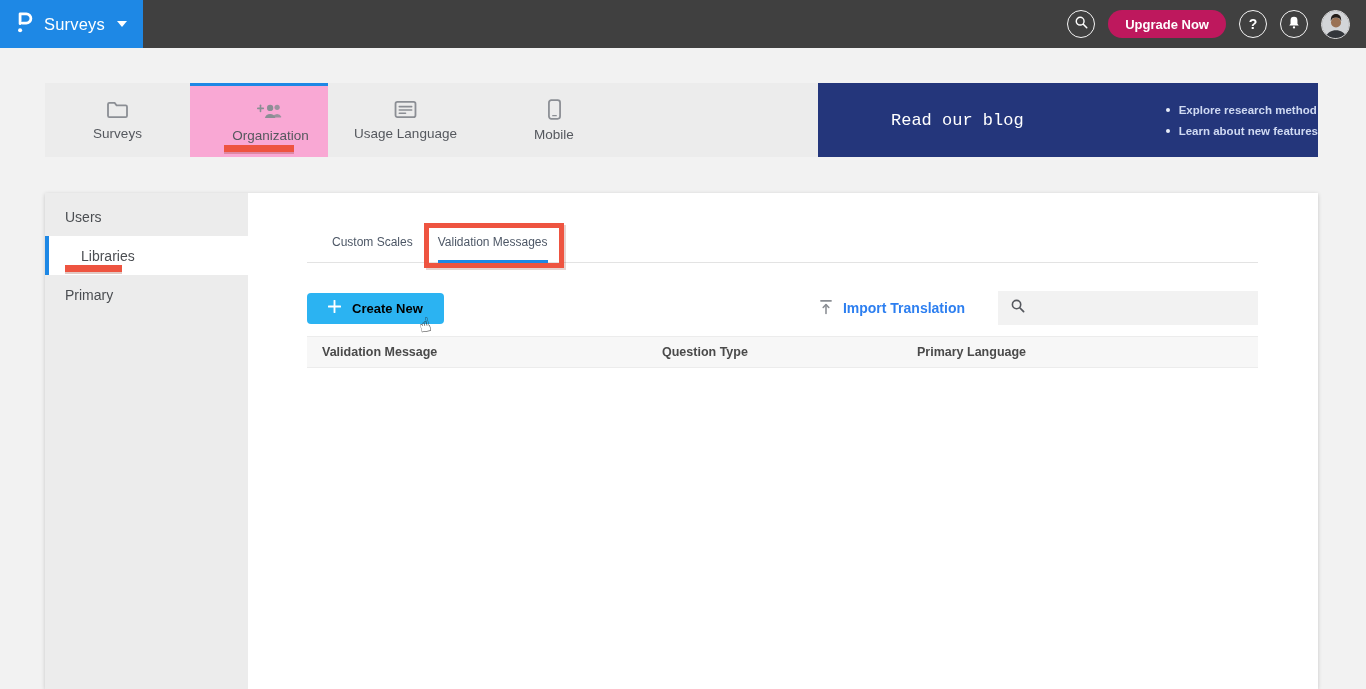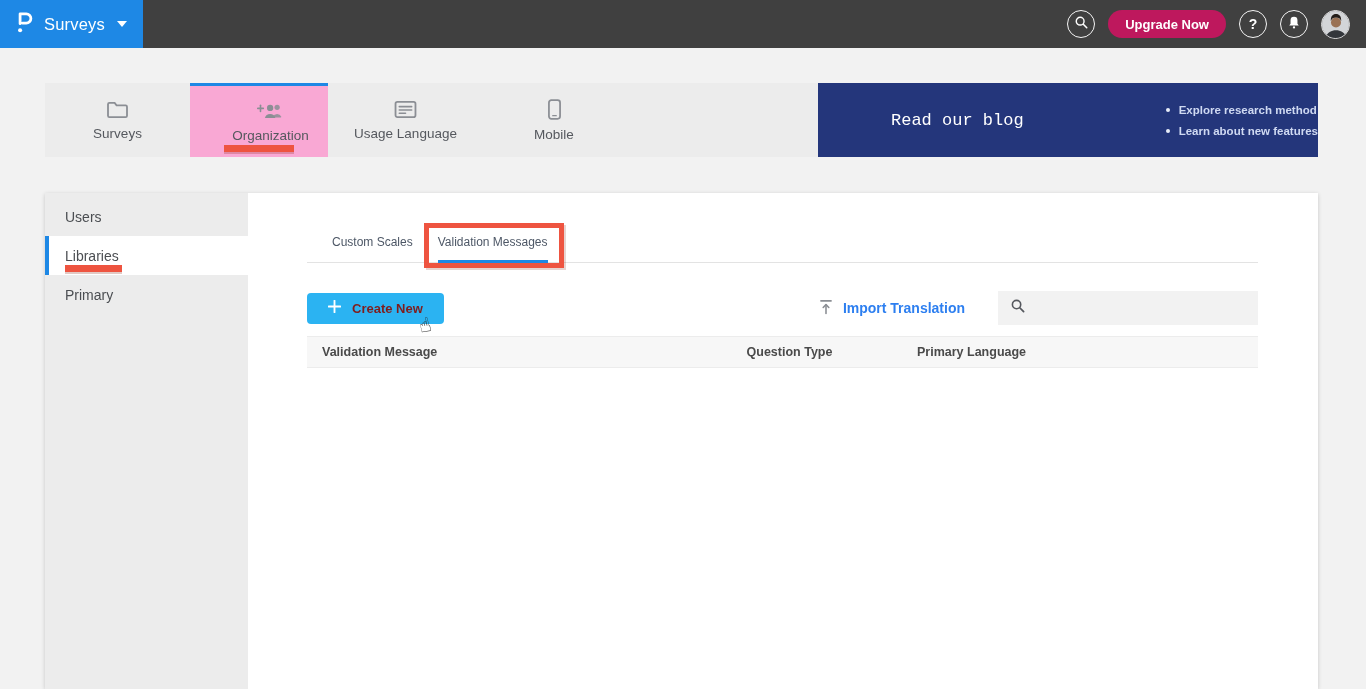--- a/index.html
+++ b/index.html
@@ -30,39 +30,39 @@
   .nav-tab .red-bar { position:absolute; bottom:5px; left:50%; transform:translateX(-50%); width:70px; height:7px; }
   .banner { width:500px; background:#24367b; display:flex; align-items:center; cursor:pointer; }
   .banner-title { color:#fff; font-size:17px; margin-left:73px; white-space:nowrap;font-family:Liberation Mono, monospace; }
   .banner-bullets { margin-left:auto; display:flex; flex-direction:column; gap:9px; }
   .banner-bullet { color:#cfd9f2; font-size:11.5px; font-weight:bold; display:flex; align-items:center; gap:9px; white-space:nowrap; }
   .banner-bullet::before { content:''; width:4px; height:4px; border-radius:50%; background:#e8edf8; flex:none; }
   
   .panel { display:flex; margin:36px 48px 0 45px; height:496px; background:#fff; box-shadow:0 1px 4px rgba(0,0,0,.18); }
   .sidebar { width:203px; background:#ececec; padding-top:4px; flex:none; }
   .side-item { height:39px; display:flex; align-items:center; padding-left:20px; font-size:14px; color:#4b4e52; cursor:pointer; position:relative; }
-  .side-item.active { background:#fff; border-left:4px solid #1e88e5; padding-left:16px; }
+  .side-item.active { background:#fff; border-left:4px solid #1e88e5; padding-left:32px; }
   .side-item .red-bar { position:absolute; left:16px; top:29px; width:57px; height:7px; }
   .main { flex:1; padding:32px 60px 0 59px; position:relative; }
   
   .content-tabs { display:flex; border-bottom:1px solid #e3e3e3; }
   .ctab { font-size:12px; color:#4d5766; padding:10px 0 13px; margin-left:25px; cursor:pointer; position:relative; white-space:nowrap; }
   .ctab.active::after { content:''; position:absolute; left:0; right:0; bottom:-1px; height:3px; background:#1e88e5; }
   .annotation-frame { position:absolute; top:-2px; bottom:-6px; left:-14px; right:-16px; border:5px solid #ee5440; box-shadow:2px 2px 0 rgba(140,40,20,.2); pointer-events:none; z-index:3; }
   
   .toolbar { margin-top:28px; display:flex; align-items:center; position:relative; }
-  .create-btn { height:31px; background:#2bb3f2; border:none; border-radius:4px; color:#7f1d1d; font-family:inherit; font-size:13px; font-weight:bold; display:flex; align-items:center; gap:11px; padding:0 21px; cursor:pointer; }
+  .create-btn { height:31px; background:#2bb3f2; border:none; border-radius:4px; color:#000000; font-family:inherit; font-size:13px; font-weight:bold; display:flex; align-items:center; gap:11px; padding:0 21px; cursor:pointer; }
   .hand-cursor { position:absolute; left:112px; top:22px; font-size:20px; color:#2b2b2b; transform:rotate(-14deg); z-index:4; font-family:"DejaVu Sans", sans-serif; }
   .toolbar-right { margin-left:auto; display:flex; align-items:center; }
   .import-link { display:flex; align-items:center; gap:10px; color:#2d7ff0; font-size:14px; font-weight:bold; cursor:pointer; margin-right:33px; white-space:nowrap; }
   .search-box { width:260px; height:34px; background:#f2f2f2; display:flex; align-items:center; padding-left:12px; gap:8px; }
   .search-box input { border:none; background:transparent; outline:none; font-family:inherit; font-size:13px; color:#444; flex:1; height:100%; }
   
   .table-head { margin-top:11px; height:32px; background:#f7f7f7; border-top:1px solid #ececec; border-bottom:1px solid #ececec; display:flex; align-items:center; font-size:12.5px; font-weight:bold; color:#4a4a4a; }
-  .th1 { width:355px; padding-left:15px; } .th2 { width:255px;text-align:center; } .th3 { flex:1; }
+  .th1 { width:355px; padding-left:15px; } .th2 { width:255px; } .th3 { flex:1; }
 </style>
 </head>
 <body>
 
 <div class="header">
   <div class="brand">
     <span>
       <svg width="18" height="24" viewBox="0 0 22 28">
         <path d="M5 16 V4 H12.5 a5.7 5.7 0 0 1 0 11.4 H8" fill="none" stroke="#fff" stroke-width="3.4" stroke-linecap="round" stroke-linejoin="round"></path>
         <circle cx="5" cy="24" r="2.5" fill="#fff"></circle>

